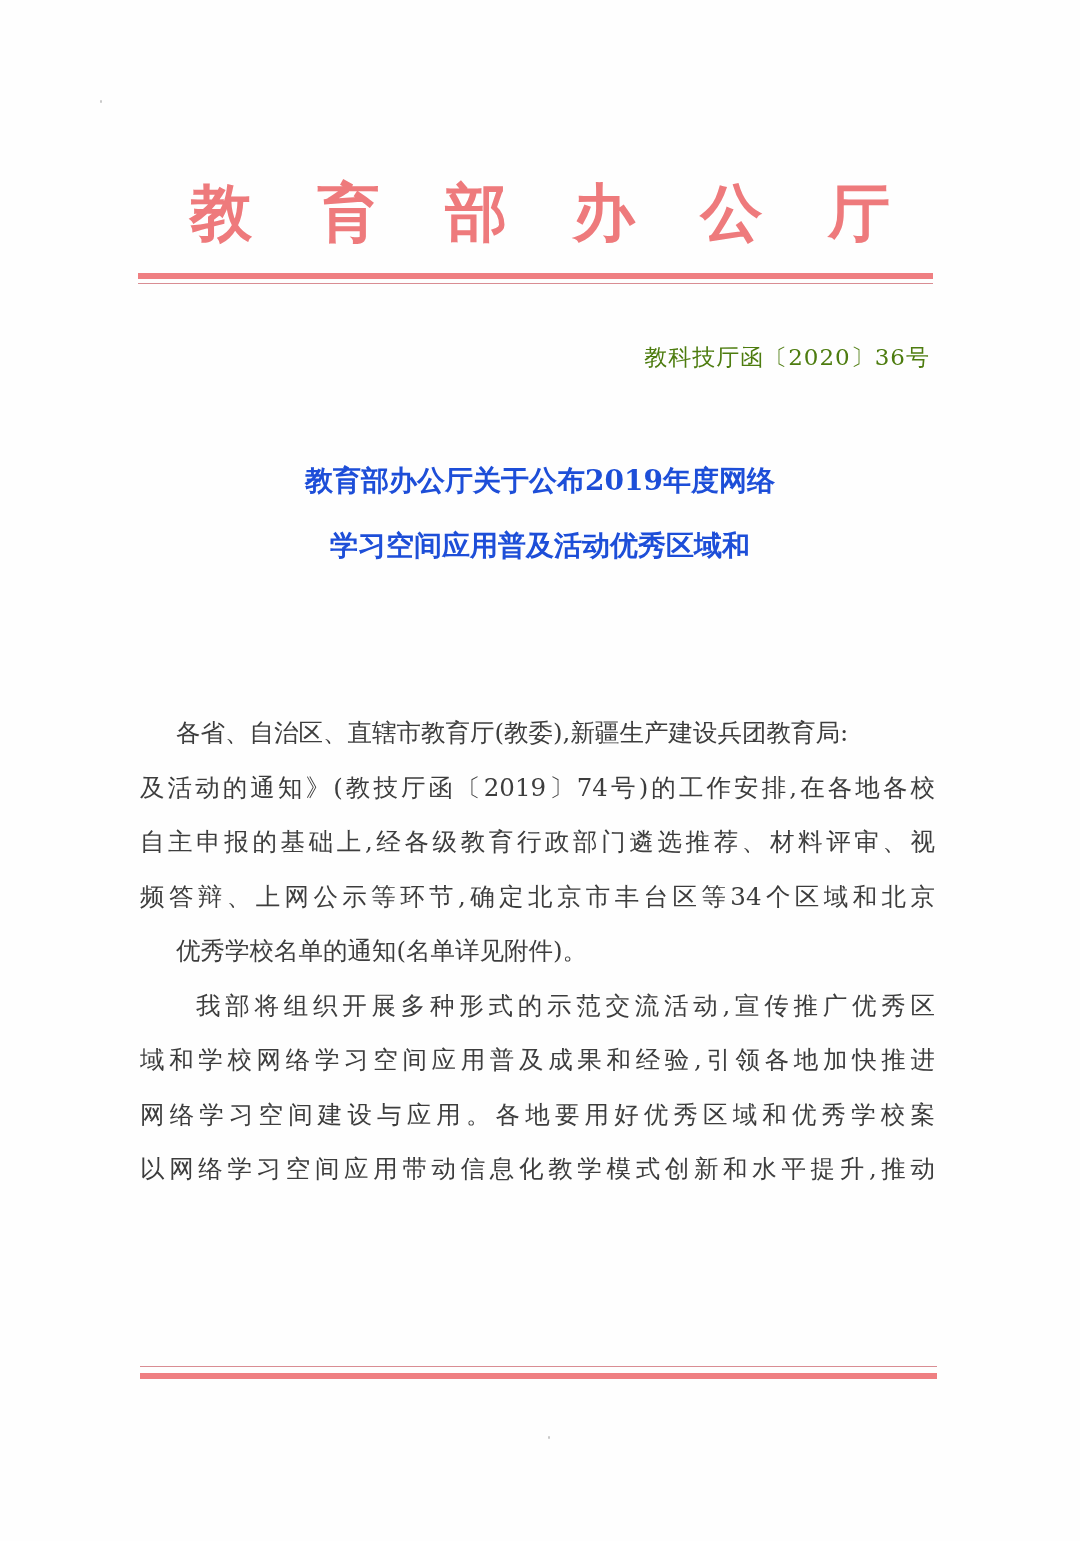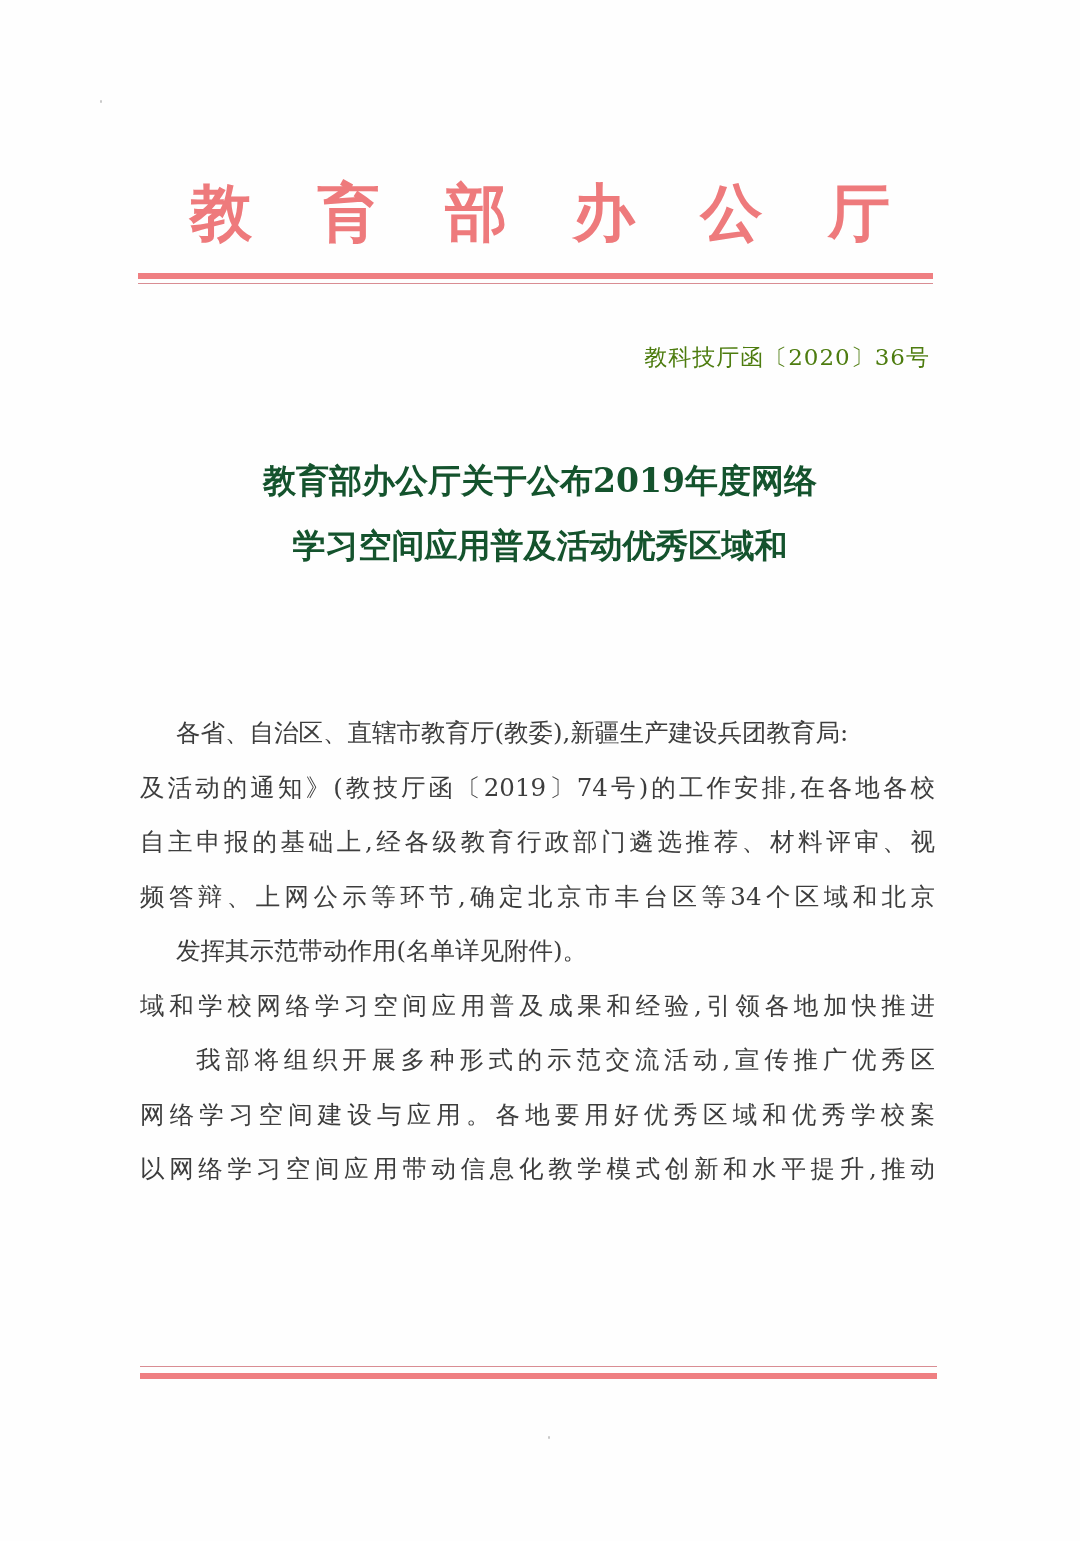--- a/index.html
+++ b/index.html
@@ -64,23 +64,23 @@
       font-size: 23px;
       color: #4d7c0f;
       letter-spacing: 1px;
     }
     .title {
       position: absolute;
       left: 140px;
       top: 448px;
       width: 800px;
       text-align: center;
-      font-size: 33px;
+      font-size: 28px;
       font-weight: bold;
-      color: #14532d;
+      color: #1d4ed8;
       line-height: 65px;
     }
     .title div { white-space: nowrap; }
 
     .body {
       position: absolute;
       left: 140px;
       top: 706px;
       width: 795px;
       font-size: 24.5px;
@@ -128,26 +128,26 @@
     <div>学习空间应用普及活动优秀区域和</div>
   </div>
 
   <div class="body">
     <div class="line last">各省、自治区、直辖市教育厅(教委),新疆生产建设兵团教育局:</div>
 
     <div>
       <div class="line">及活动的通知》(教技厅函〔2019〕74号)的工作安排,在各地各校</div>
       <div class="line">自主申报的基础上,经各级教育行政部门遴选推荐、材料评审、视</div>
       <div class="line">频答辩、上网公示等环节,确定北京市丰台区等34个区域和北京</div>
-      <div class="line last">发挥其示范带动作用(名单详见附件)。</div>
+      <div class="line last">优秀学校名单的通知(名单详见附件)。</div>
     </div>
 
     <div>
+      <div class="line indent">我部将组织开展多种形式的示范交流活动,宣传推广优秀区</div>
       <div class="line">域和学校网络学习空间应用普及成果和经验,引领各地加快推进</div>
-      <div class="line indent">我部将组织开展多种形式的示范交流活动,宣传推广优秀区</div>
       <div class="line">网络学习空间建设与应用。各地要用好优秀区域和优秀学校案</div>
       <div class="line">以网络学习空间应用带动信息化教学模式创新和水平提升,推动</div>
     </div>
   </div>
 
   <div class="rule-thin bottom-thin"></div>
   <div class="rule-thick bottom-thick"></div>
 
   <div class="speck" style="left:548px; top:1436px;"></div>
   <div class="speck" style="left:100px; top:100px;"></div>

